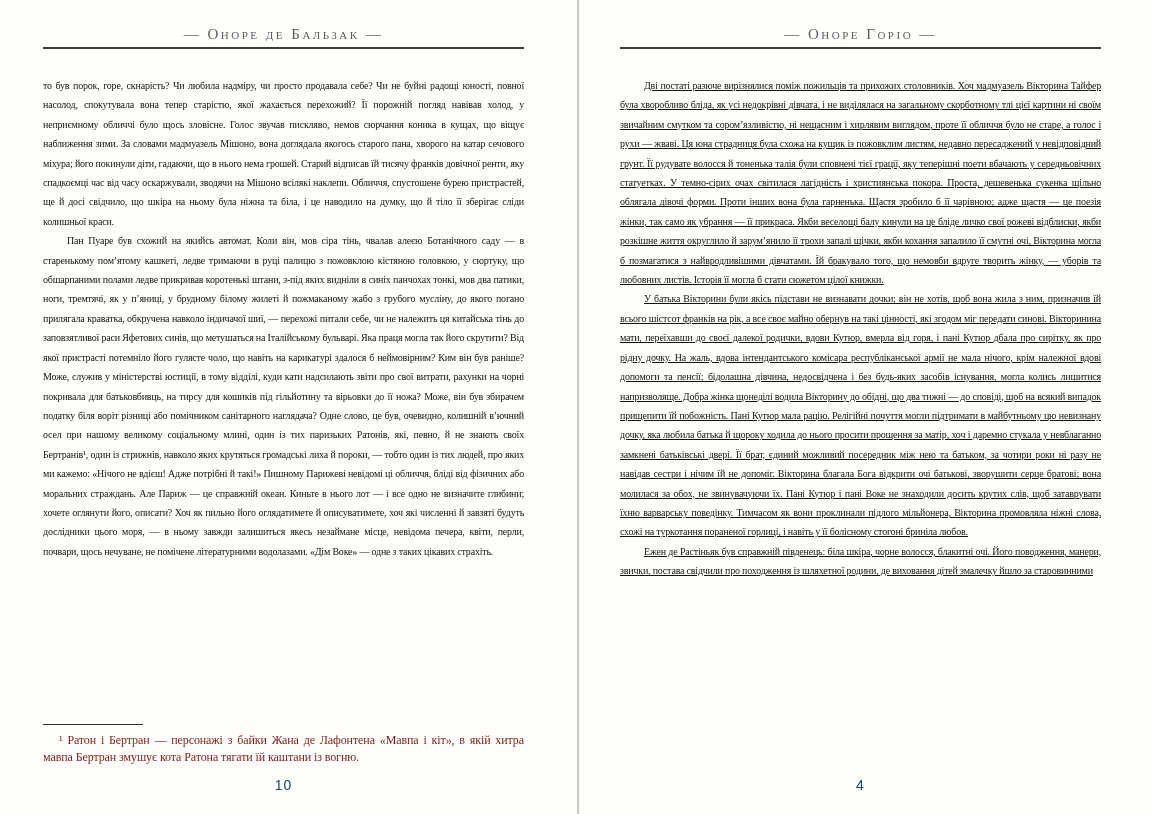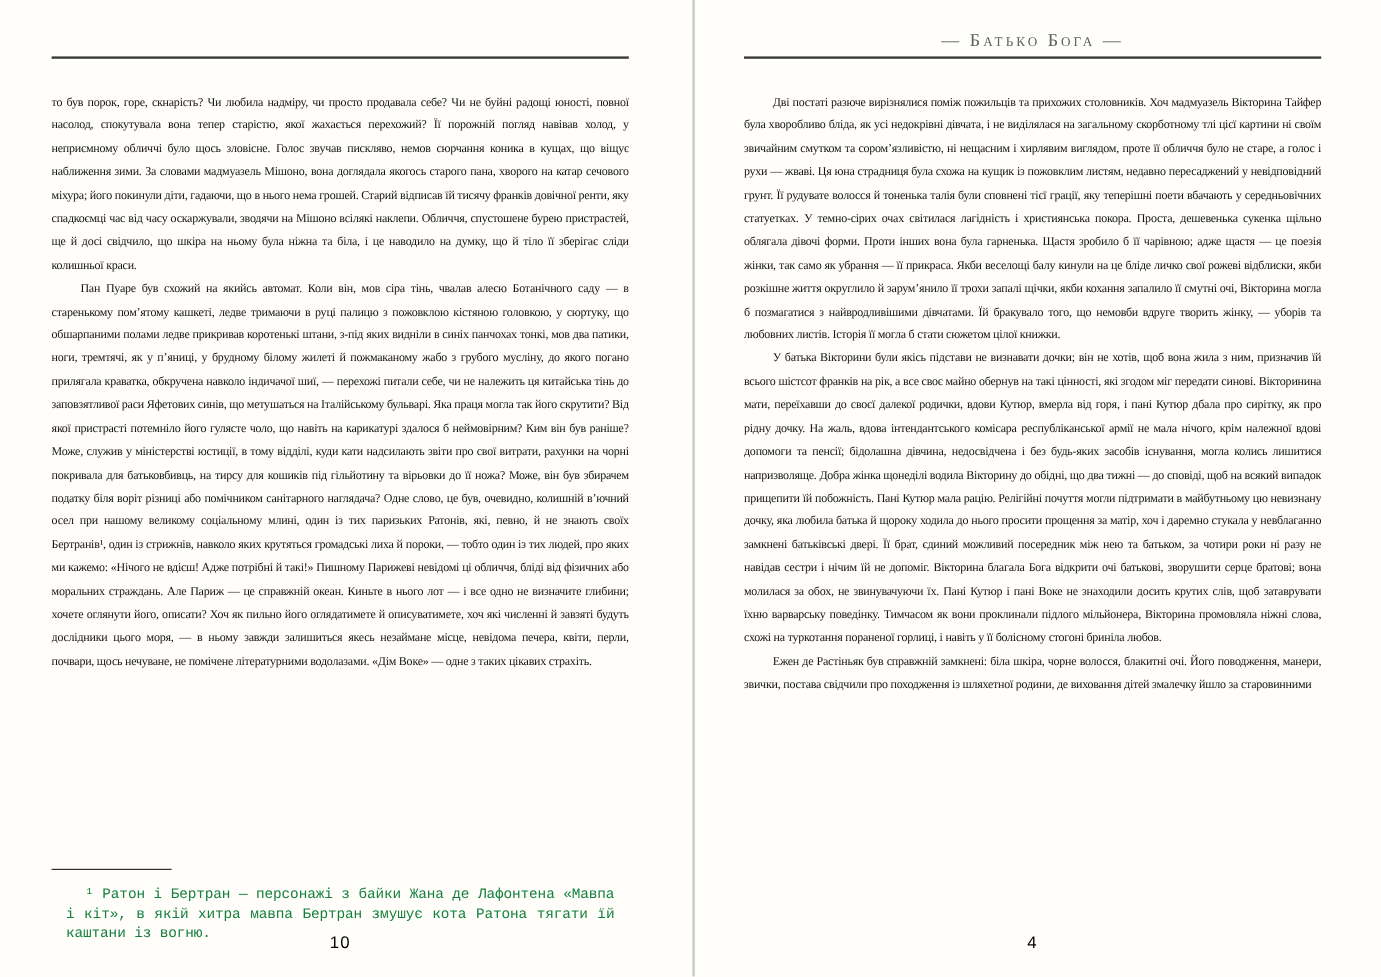--- a/index.html
+++ b/index.html
@@ -54,21 +54,21 @@
     background: #3b3b3b;
   }
   .body-text {
     position: absolute;
     top: 76px;
     left: 0;
     width: 100%;
     overflow: hidden;
   }
   .page-left  .body-text { height: 648px; }
-  .page-right .body-text { height: 692px; }
+  .page-right .body-text { height: 692px; text-decoration: underline; }
 
   .body-text p {
     margin: 0;
     font-size: 10px;
     line-height: 19.4px;
     letter-spacing: -0.2px;
     text-align: justify;
     text-justify: inter-word;
   }
   .body-text p.indent { text-indent: 24px; }
@@ -79,70 +79,70 @@
     left: 0;
     width: 100%;
   }
   .footnote-rule {
     width: 100px;
     height: 1.2px;
     background: #2e2e2e;
     margin-bottom: 7px;
   }
   .footnote-text {
-    margin: 12px;
+    margin: 0;
     font-size: 12px;
     line-height: 16.5px;
     letter-spacing: -0.1px;
     text-align: justify;
     text-indent: 16px;
-    color: #15803d;
-    font-family: Liberation Mono, monospace;
+    color: #7f1d1d;
   }
   .page-number {
     position: absolute;
     top: 777px;
     left: 0;
     width: 100%;
     text-align: center;
     font-family: "Liberation Sans", sans-serif;
     font-size: 14px;
-    color: #000000;
+    color: #0c4a6e;
     letter-spacing: 1px;
   }
 </style>
 </head>
 <body>
 
 <div class="spread">
 
   <div class="page page-left">
+    <div class="running-head">— Оноре де Бальзак —</div>
     <div class="head-rule"></div>
 
     <div class="body-text">
       <p>то був порок, горе, скнарість? Чи любила надміру, чи просто продавала себе? Чи не буйні радощі юності, повної насолод, спокутувала вона тепер старістю, якої жахається перехожий? Її порожній погляд навівав холод, у неприємному обличчі було щось зловісне. Голос звучав пискляво, немов сюрчання коника в кущах, що віщує наближення зими. За словами мадмуазель Мішоно, вона доглядала якогось старого пана, хворого на катар сечового міхура; його покинули діти, гадаючи, що в нього нема грошей. Старий відписав їй тисячу франків довічної ренти, яку спадкоємці час від часу оскаржували, зводячи на Мішоно всілякі наклепи. Обличчя, спустошене бурею пристрастей, ще й досі свідчило, що шкіра на ньому була ніжна та біла, і це наводило на думку, що й тіло її зберігає сліди колишньої краси.</p>
       <p class="indent">Пан Пуаре був схожий на якийсь автомат. Коли він, мов сіра тінь, чвалав алеєю Ботанічного саду — в старенькому пом’ятому кашкеті, ледве тримаючи в руці палицю з пожовклою кістяною головкою, у сюртуку, що обшарпаними полами ледве прикривав коротенькі штани, з-під яких видніли в синіх панчохах тонкі, мов два патики, ноги, тремтячі, як у п’яниці, у брудному білому жилеті й пожмаканому жабо з грубого мусліну, до якого погано прилягала краватка, обкручена навколо індичачої шиї, — перехожі питали себе, чи не належить ця китайська тінь до заповзятливої раси Яфетових синів, що метушаться на Італійському бульварі. Яка праця могла так його скрутити? Від якої пристрасті потемніло його гулясте чоло, що навіть на карикатурі здалося б неймовірним? Ким він був раніше? Може, служив у міністерстві юстиції, в тому відділі, куди кати надсилають звіти про свої витрати, рахунки на чорні покривала для батьковбивць, на тирсу для кошиків під гільйотину та вірьовки до її ножа? Може, він був збирачем податку біля воріт різниці або помічником санітарного наглядача? Одне слово, це був, очевидно, колишній в’ючний осел при нашому великому соціальному млині, один із тих паризьких Ратонів, які, певно, й не знають своїх Бертранів¹, один із стрижнів, навколо яких крутяться громадські лиха й пороки, — тобто один із тих людей, про яких ми кажемо: «Нічого не вдієш! Адже потрібні й такі!» Пишному Парижеві невідомі ці обличчя, бліді від фізичних або моральних страждань. Але Париж — це справжній океан. Киньте в нього лот — і все одно не визначите глибини; хочете оглянути його, описати? Хоч як пильно його оглядатимете й описуватимете, хоч які численні й завзяті будуть дослідники цього моря, — в ньому завжди залишиться якесь незаймане місце, невідома печера, квіти, перли, почвари, щось нечуване, не помічене літературними водолазами. «Дім Воке» — одне з таких цікавих страхіть.</p>
     </div>
 
     <div class="footnote-block">
       <div class="footnote-rule"></div>
       <p class="footnote-text">¹ Ратон і Бертран — персонажі з байки Жана де Лафонтена «Мавпа і кіт», в якій хитра мавпа Бертран змушує кота Ратона тягати їй каштани із вогню.</p>
     </div>
 
     <div class="page-number">10</div>
   </div>
 
   <div class="center-divider"></div>
 
   <div class="page page-right">
-    <div class="running-head">— Батько Бога —</div>
+    <div class="running-head">— Оноре Горіо —</div>
     <div class="head-rule"></div>
 
     <div class="body-text">
       <p class="indent">Дві постаті разюче вирізнялися поміж пожильців та прихожих столовників. Хоч мадмуазель Вікторина Тайфер була хворобливо бліда, як усі недокрівні дівчата, і не виділялася на загальному скорботному тлі цієї картини ні своїм звичайним смутком та сором’язливістю, ні нещасним і хирлявим виглядом, проте її обличчя було не старе, а голос і рухи — жваві. Ця юна страдниця була схожа на кущик із пожовклим листям, недавно пересаджений у невідповідний грунт. Її рудувате волосся й тоненька талія були сповнені тієї грації, яку теперішні поети вбачають у середньовічних статуетках. У темно-сірих очах світилася лагідність і християнська покора. Проста, дешевенька сукенка щільно облягала дівочі форми. Проти інших вона була гарненька. Щастя зробило б її чарівною; адже щастя — це поезія жінки, так само як убрання — її прикраса. Якби веселощі балу кинули на це бліде личко свої рожеві відблиски, якби розкішне життя округлило й зарум’янило її трохи запалі щічки, якби кохання запалило її смутні очі, Вікторина могла б позмагатися з найвродливішими дівчатами. Їй бракувало того, що немовби вдруге творить жінку, — уборів та любовних листів. Історія її могла б стати сюжетом цілої книжки.</p>
       <p class="indent">У батька Вікторини були якісь підстави не визнавати дочки; він не хотів, щоб вона жила з ним, призначив їй всього шістсот франків на рік, а все своє майно обернув на такі цінності, які згодом міг передати синові. Вікторинина мати, переїхавши до своєї далекої родички, вдови Кутюр, вмерла від горя, і пані Кутюр дбала про сирітку, як про рідну дочку. На жаль, вдова інтендантського комісара республіканської армії не мала нічого, крім належної вдові допомоги та пенсії; бідолашна дівчина, недосвідчена і без будь-яких засобів існування, могла колись лишитися напризволяще. Добра жінка щонеділі водила Вікторину до обідні, що два тижні — до сповіді, щоб на всякий випадок прищепити їй побожність. Пані Кутюр мала рацію. Релігійні почуття могли підтримати в майбутньому цю невизнану дочку, яка любила батька й щороку ходила до нього просити прощення за матір, хоч і даремно стукала у невблаганно замкнені батьківські двері. Її брат, єдиний можливий посередник між нею та батьком, за чотири роки ні разу не навідав сестри і нічим їй не допоміг. Вікторина благала Бога відкрити очі батькові, зворушити серце братові; вона молилася за обох, не звинувачуючи їх. Пані Кутюр і пані Воке не знаходили досить крутих слів, щоб затаврувати їхню варварську поведінку. Тимчасом як вони проклинали підлого мільйонера, Вікторина промовляла ніжні слова, схожі на туркотання пораненої горлиці, і навіть у її болісному стогоні бриніла любов.</p>
-      <p class="indent">Ежен де Растіньяк був справжній замкнені: біла шкіра, чорне волосся, блакитні очі. Його поводження, манери, звички, постава свідчили про походження із шляхетної родини, де виховання дітей змалечку йшло за старовинними</p>
+      <p class="indent">Ежен де Растіньяк був справжній південець: біла шкіра, чорне волосся, блакитні очі. Його поводження, манери, звички, постава свідчили про походження із шляхетної родини, де виховання дітей змалечку йшло за старовинними</p>
     </div>
 
     <div class="page-number">4</div>
   </div>
 
 </div>
 
 </body></html>

